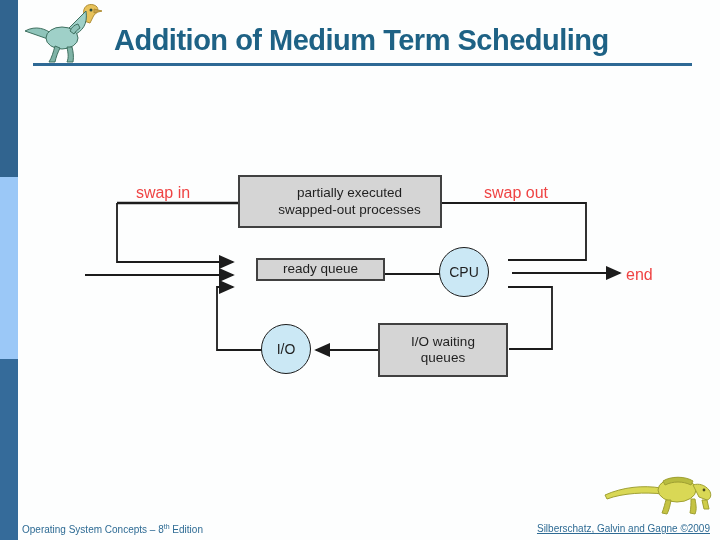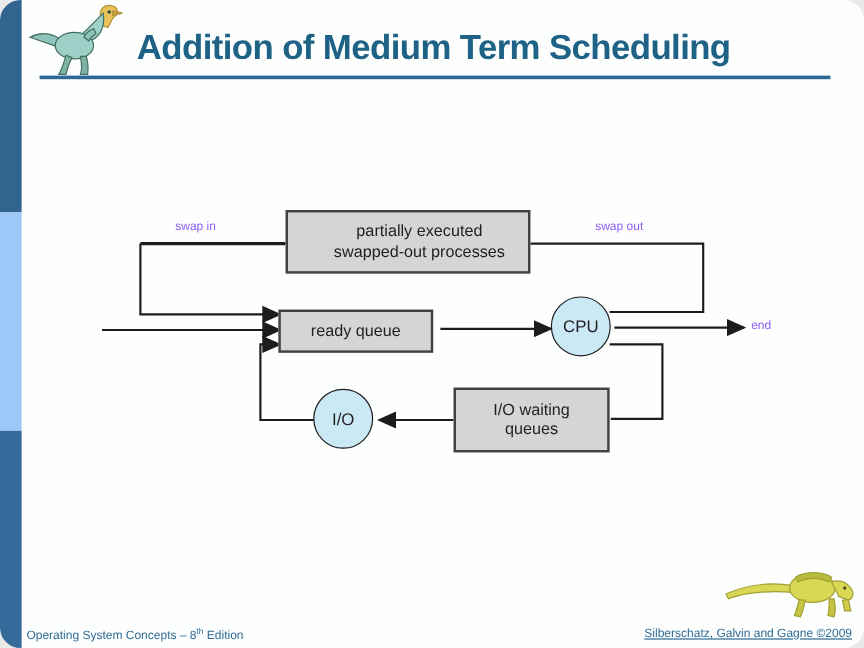--- a/index.html
+++ b/index.html
@@ -1,19 +1,19 @@
 <!DOCTYPE html>
 <html><head>
 <meta charset="utf-8">
 <style>
   html,body{margin:0;padding:0;}
   body{width:720px;height:540px;overflow:hidden;background:#e9e9e9;}
   .slide{
     position:relative;width:720px;height:540px;background:#fdfefe;
-    font-family:"Liberation Sans", sans-serif;overflow:hidden;border-radius:17px;
+    font-family:"Liberation Sans", sans-serif;overflow:hidden;
   }
   
   .sidebar{position:absolute;left:0;top:0;width:18px;height:540px;}
   .sidebar .seg{position:absolute;left:0;width:18px;}
   .seg-top{top:0;height:177px;background:#31648f;}
   .seg-mid{top:177px;height:182px;background:#9bc8f7;}
   .seg-bot{top:359px;height:181px;background:#356b9a;}
   
   .title{
     position:absolute;left:114px;top:24px;width:590px;
@@ -25,31 +25,31 @@
   .dino-bottom{position:absolute;left:603px;top:459px;width:114px;height:58px;}
   
   .diagram{position:absolute;left:60px;top:165px;width:620px;height:225px;}
   .diagram svg.wires{position:absolute;left:0;top:0;width:620px;height:225px;}
   .dbox{
     position:absolute;background:#d5d5d5;border:2px solid #414141;
     display:flex;flex-direction:column;align-items:center;justify-content:center;
     font-size:13.5px;line-height:1.22;color:#1f1f1f;text-align:center;box-sizing:border-box;
   }
   .box-swapped{left:178px;top:10px;width:204px;height:53px;padding-left:19px;}
-  .box-ready{left:172px;top:93px;width:129px;height:36px;align-items:center;}
+  .box-ready{left:196px;top:93px;width:129px;height:23px;align-items:center;}
   .box-ioq{left:318px;top:158px;width:130px;height:54px;}
   .dcircle{
     position:absolute;width:50px;height:50px;border-radius:50%;
     background:#cbe8f5;border:1.6px solid #1c1c1c;box-sizing:border-box;
     display:flex;align-items:center;justify-content:center;
     font-size:14px;color:#1f1f1f;
   }
-  .circle-cpu{left:399px;top:82px;}
+  .circle-cpu{left:379px;top:82px;}
   .circle-io{left:201px;top:159px;}
-  .dlabel{position:absolute;font-size:10px;color:#8b5cf6;white-space:nowrap;}
+  .dlabel{position:absolute;font-size:16px;color:#ef4444;white-space:nowrap;}
   .lbl-swapin{left:70px;top:19px;width:66px;text-align:center;}
   .lbl-swapout{left:420px;top:19px;width:72px;text-align:center;}
   .lbl-end{left:566px;top:101px;}
   
   .footer-text{position:absolute;font-size:10px;color:#2e6b94;white-space:nowrap;}
   .foot-left{left:22px;top:523px;}
   .foot-left sup{font-size:7px;}
   .foot-center{left:318px;top:523px;width:60px;text-align:center;margin-top:48px;}
   .foot-right{right:10px;top:523px;text-decoration:underline;}
 </style>

